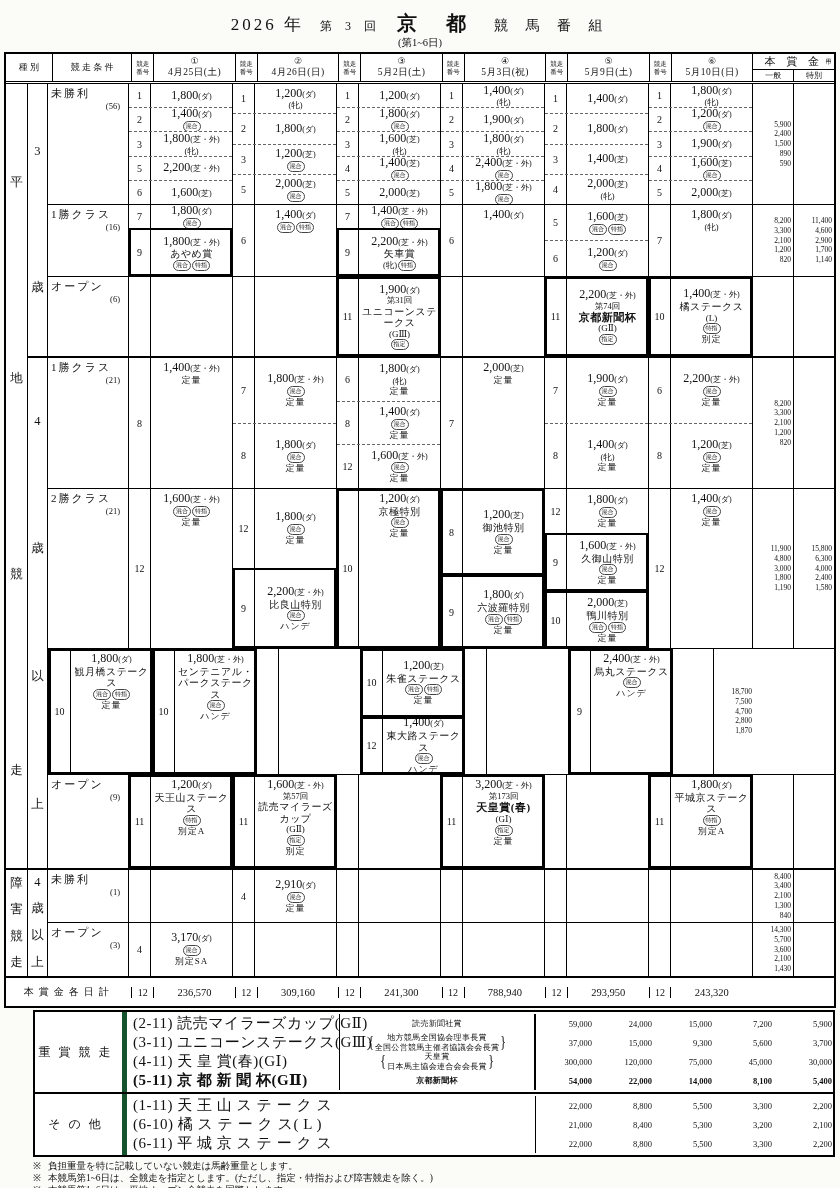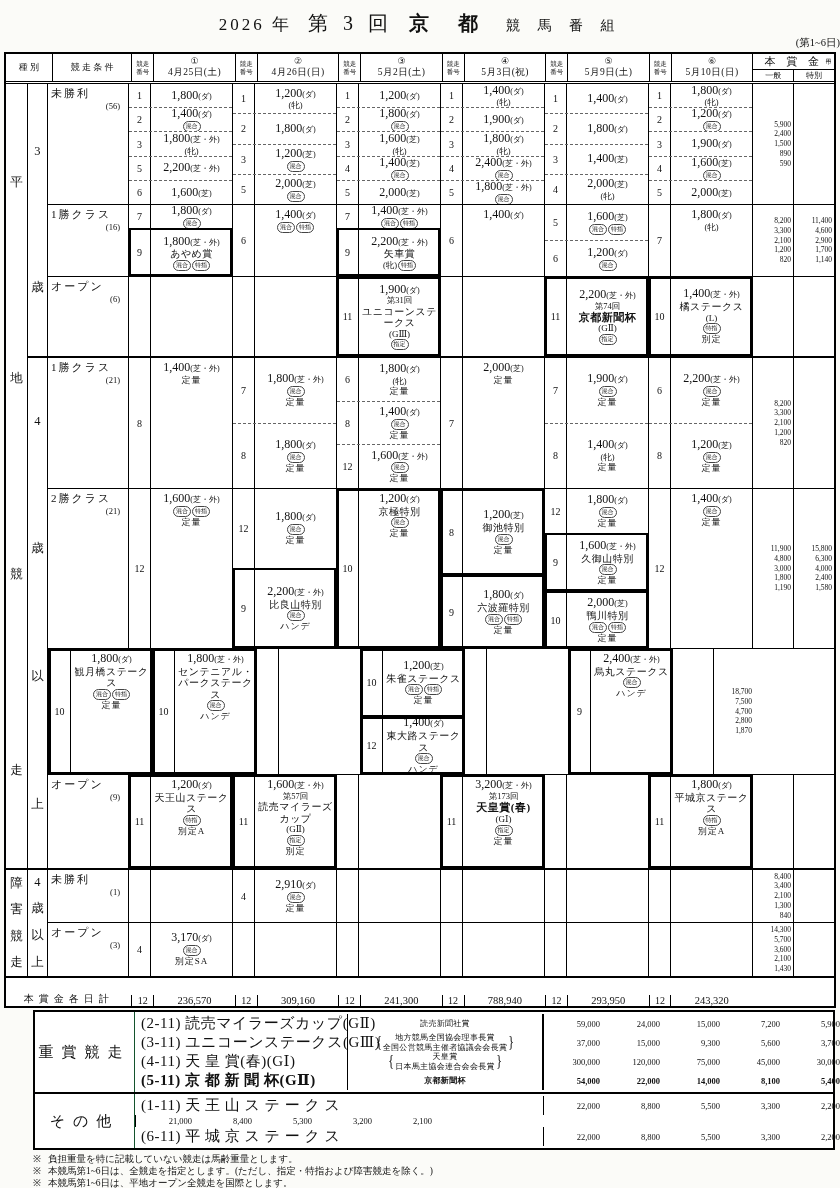--- a/index.html
+++ b/index.html
@@ -1,24 +1,24 @@
 <!DOCTYPE html>
 <html><head>
 <meta charset="utf-8">
 <style>
   *{box-sizing:border-box;margin:0;padding:0}
   body{width:840px;height:1188px;background:#fbfbf8;color:#111;
        font-family:"Liberation Serif","DejaVu Serif",serif;overflow:hidden}
   .page{position:relative;width:840px;height:1188px}
   .title{display:flex;justify-content:center;align-items:baseline;gap:16px;padding-top:10px}
   .t-year{font-size:17px;letter-spacing:3px}
-  .t-round{font-size:20px;letter-spacing:5px}
+  .t-round{font-size:12px;letter-spacing:5px}
   .t-place{font-size:20px;font-weight:bold;letter-spacing:12px}
   .t-kind{font-size:14px;letter-spacing:7px}
-  .subtitle{text-align:right;font-size:10.5px;line-height:12px}
+  .subtitle{text-align:center;font-size:10.5px;line-height:12px}
   
   .tbl{margin:3px auto 0;width:832px;border:2px solid #000;background:#fff}
   .hrow{display:flex;height:30px;border-bottom:3px double #000}
   .hcell{display:flex;flex-direction:column;justify-content:center;align-items:center;font-size:9px}
   .w46{width:46px}.w80{width:80px}.w22{width:22px}.w82{width:82px}
   .bl{border-left:1px solid #000}
   .rno{font-size:6.5px;line-height:1.15;text-align:center}
   .dnum{font-size:9px;line-height:1.1}
   .ddate{font-size:9.5px;line-height:1.2;letter-spacing:.5px}
   .pzhead{padding:0;position:relative}
@@ -51,31 +51,31 @@
   .pre{font-size:8.5px;line-height:1.1}
   .rname{font-size:10px;text-align:center;line-height:1.15;padding:0 1px;letter-spacing:.5px}
   .rname.ul{}
   .rname.bd{font-weight:bold;font-size:11px}
   .grade{font-size:9px;line-height:1.2}
   .subline{display:flex;align-items:center;gap:1px;line-height:1.2}
   .sub{font-size:8.5px}
   .badge{font-size:6px;border:1px solid #444;border-radius:6px;padding:0 2px;line-height:1.5;white-space:nowrap}
   .wt{font-size:9px;letter-spacing:1px;line-height:1.25}
   .pz{width:41px;border-left:1px solid #000;display:flex;flex-direction:column;justify-content:center;align-items:flex-end;padding-right:2px;font-size:7.5px;line-height:1.3}
-  .drow{display:flex;height:30px;border-top:2px solid #000;align-items:flex-end}
+  .drow{display:flex;height:30px;border-top:2px solid #000;align-items:center}
   .dlabel{width:126px;display:flex;align-items:center;justify-content:center;font-size:10px;letter-spacing:5px}
   .dnumcol{width:22px;border-left:1px solid #000;display:flex;align-items:center;justify-content:center;font-size:10px}
   .dtot{width:82px;border-left:1px solid #000;display:flex;align-items:center;justify-content:center;font-size:10.5px}
   .dpz{width:82px;border-left:1px solid #000;display:flex}
   .dpz>div{width:41px}.dpz>div+div{border-left:1px solid #000}
   
   .bottom{width:802px;margin:2px 0 0 33px;border:2px solid #000;background:#fff}
   .gblock,.oblock{display:flex}
   .oblock{border-top:2px solid #000}
-  .glabel{width:100px;display:flex;align-items:center;justify-content:center;font-size:15px;letter-spacing:8px;border-right:1px solid #14532d;flex-shrink:0}
+  .glabel{width:92px;display:flex;align-items:center;justify-content:center;font-size:12px;letter-spacing:8px;border-right:5px solid #14532d;flex-shrink:0}
   .gcols{flex:1;display:flex;flex-direction:column;padding:2px 0}
   .grow{display:flex;align-items:center}
   .gname{width:212px;font-size:15px;padding-left:6px;white-space:nowrap;letter-spacing:.5px}
   .gname.wide{width:408px}
   .gspon{width:196px;display:flex;align-items:center;justify-content:center;font-size:8px;border-left:1px solid #000;border-right:1px solid #000;align-self:stretch}
   .brace{font-size:17px;font-weight:400;line-height:.9;transform:scaleX(.7)}
   .slines{display:flex;flex-direction:column;align-items:center}
   .sline{line-height:1.15;white-space:nowrap;letter-spacing:.3px}
   .gam{flex:1;display:flex;align-self:stretch;align-items:center;border-left:1px solid #000}
   .oblock .gam{border-left:1px solid #000}
@@ -1264,20 +1264,21 @@
             <div class="gname wide">(1-11) 天 王 山 ス テ ー ク ス</div>
             <div class="gam">
               <div class="gav">22,000</div>
               <div class="gav">8,800</div>
               <div class="gav">5,500</div>
               <div class="gav">3,300</div>
               <div class="gav">2,200</div>
             </div>
           </div>
           <div class="grow" style="min-height: 12px;">
+            <div class="gname wide">(6-10) 橘 ス テ ー ク ス( L )</div>
             <div class="gam">
               <div class="gav">21,000</div>
               <div class="gav">8,400</div>
               <div class="gav">5,300</div>
               <div class="gav">3,200</div>
               <div class="gav">2,100</div>
             </div>
           </div>
           <div class="grow" style="min-height: 12px;">
             <div class="gname wide">(6-11) 平 城 京 ス テ ー ク ス</div>

